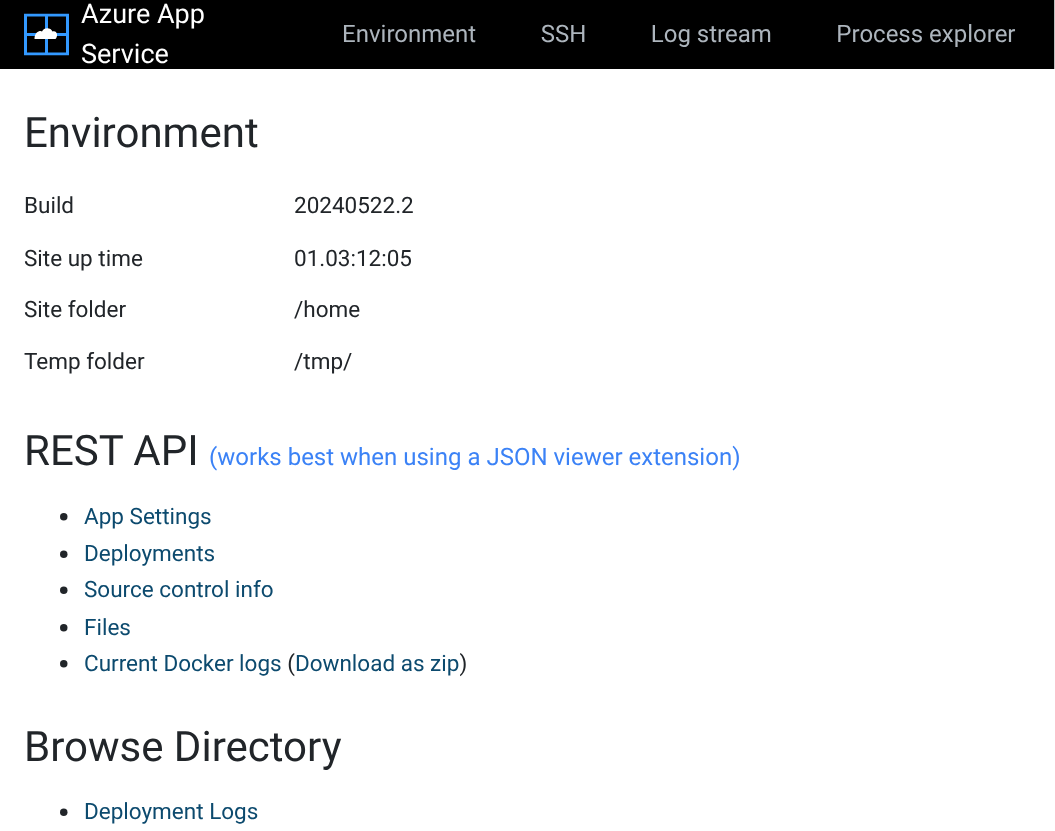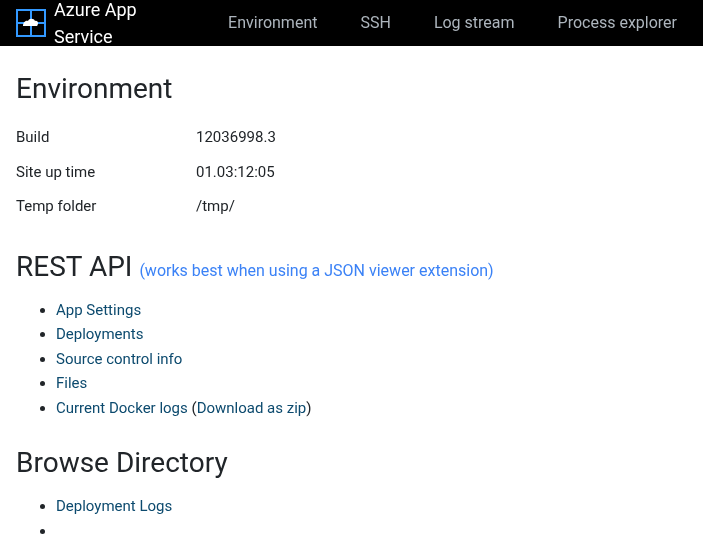--- a/index.html
+++ b/index.html
@@ -107,25 +107,29 @@
   <span class="nav-link">Process explorer</span>
 </div>
 
 <div class="container">
 
   <h2>Environment</h2>
   <table class="env-table">
     <tbody>
         <tr>
       <td class="key">Build</td>
-      <td class="val">12036998.3</td>
+      <td class="val">20240522.2</td>
     </tr>
     <tr>
       <td class="key">Site up time</td>
       <td class="val">01.03:12:05</td>
+    </tr>
+    <tr>
+      <td class="key">Site folder</td>
+      <td class="val">/home</td>
     </tr>
     <tr>
       <td class="key">Temp folder</td>
       <td class="val">/tmp/</td>
     </tr>
   </tbody>
     </table>
 
   <h2><span>REST API </span><span class="hint">(works best when using a JSON viewer extension)</span></h2>
   <ul class="links">

